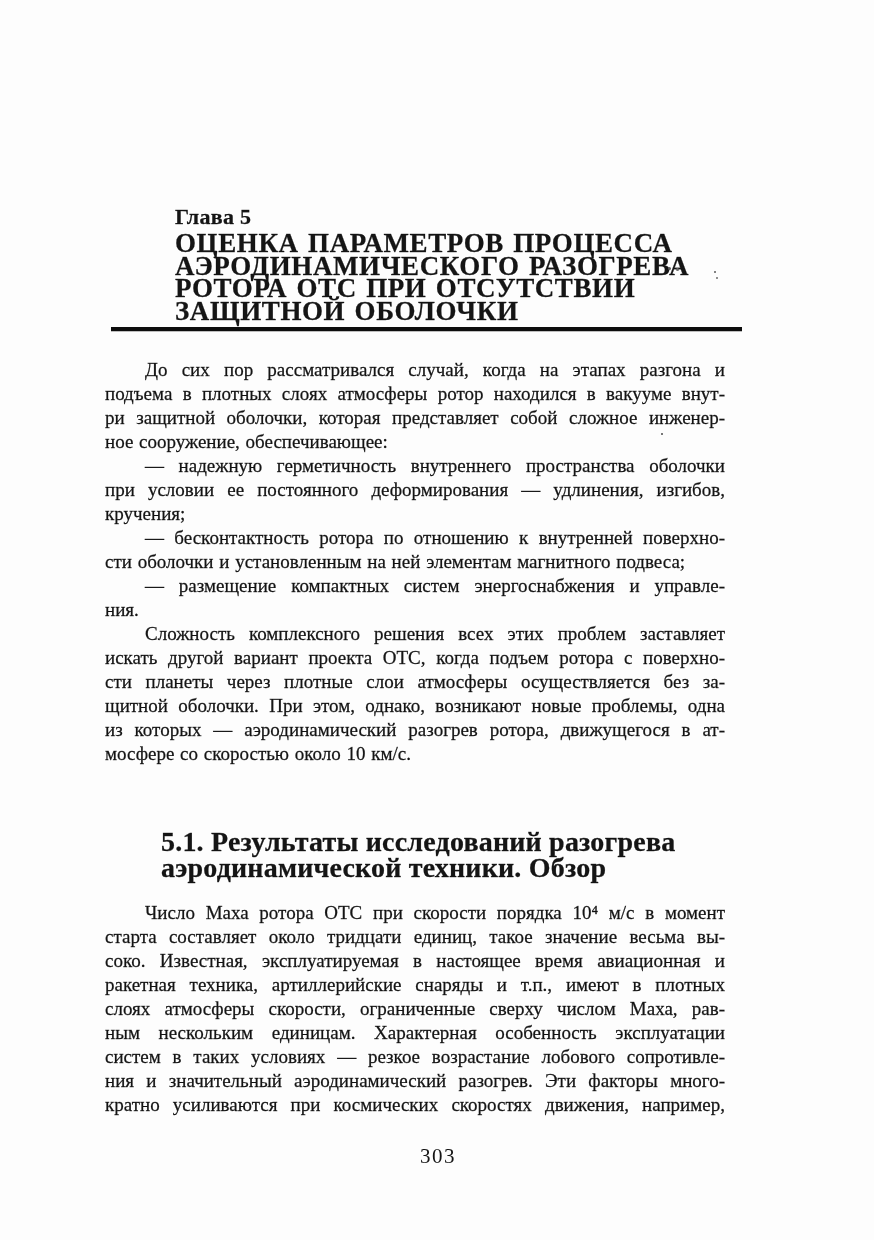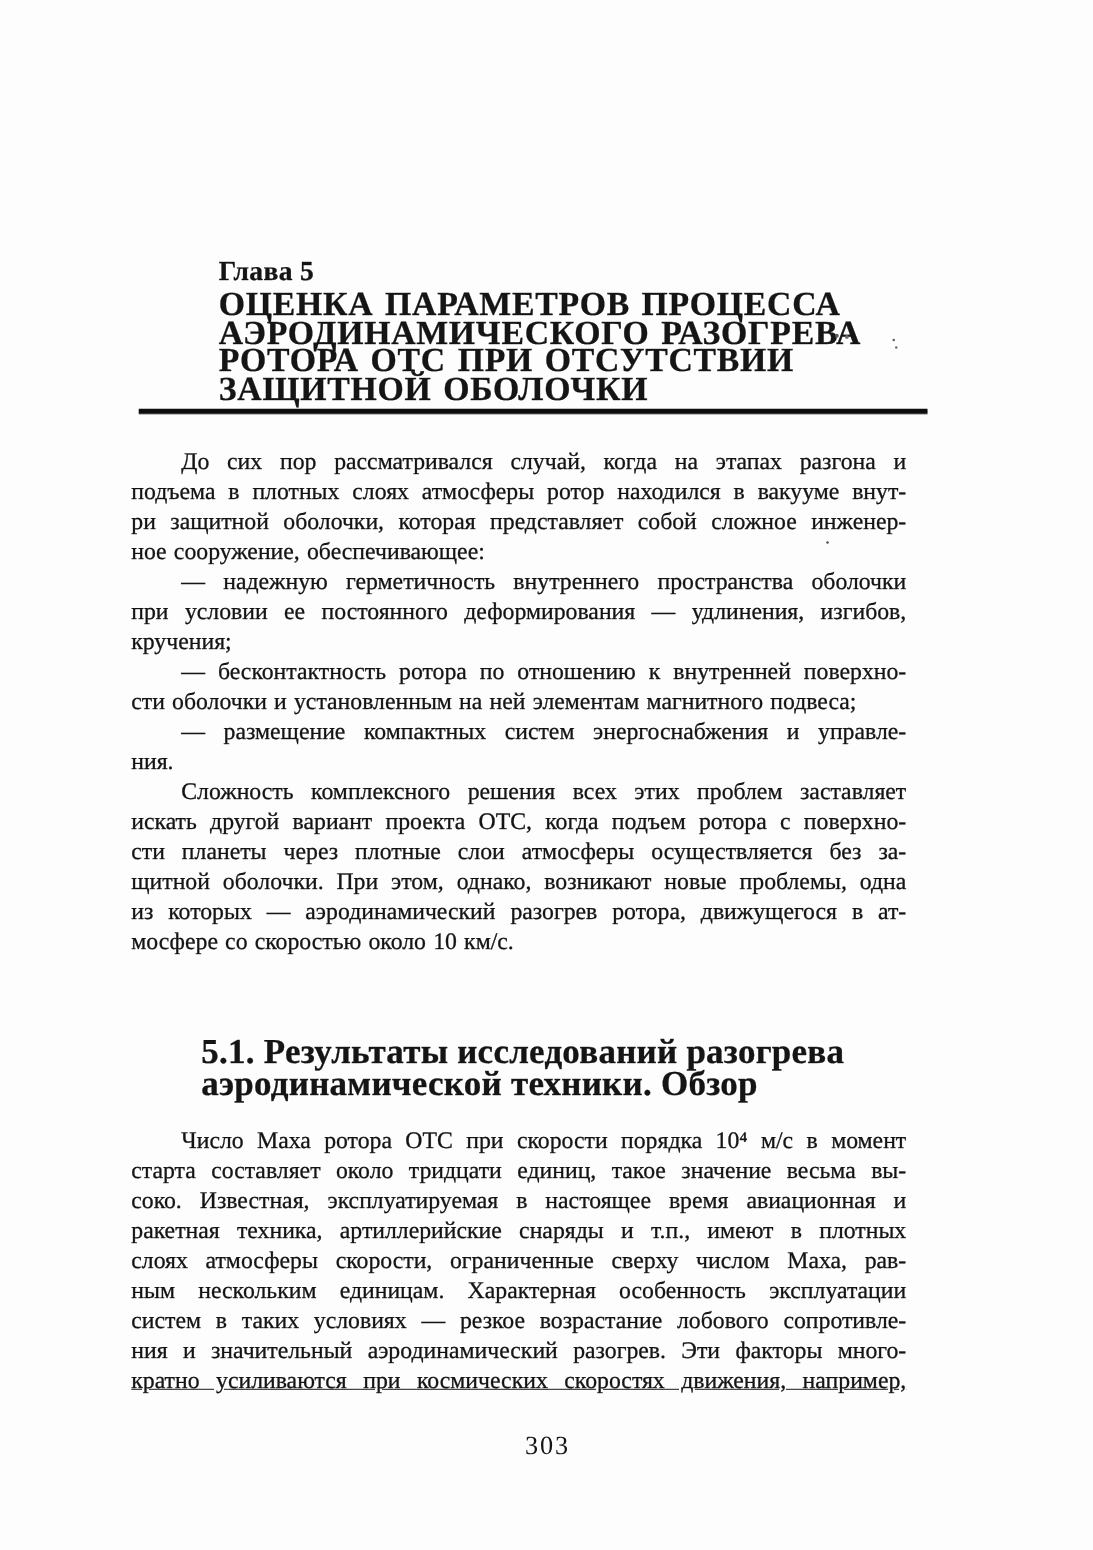--- a/index.html
+++ b/index.html
@@ -56,21 +56,21 @@
   }
   .body-top { top: 358px; }
   .body-bottom { top: 901px; }
   .line {
     text-align: justify;
     text-align-last: justify;
     white-space: nowrap;
   }
   .line.first { text-indent: 40px; }
   .line.last { text-align-last: left; white-space: normal; }
-  .line.last.stretch { text-align-last: justify; white-space: nowrap; text-decoration: underline; }
+  .line.last.stretch { text-align-last: justify; white-space: nowrap; }
   .section-heading {
     position: absolute;
     top: 829px;
     left: 161px;
     width: 560px;
     font-size: 28px;
     font-weight: bold;
     line-height: 26px;
     letter-spacing: 0.2px;
   }

